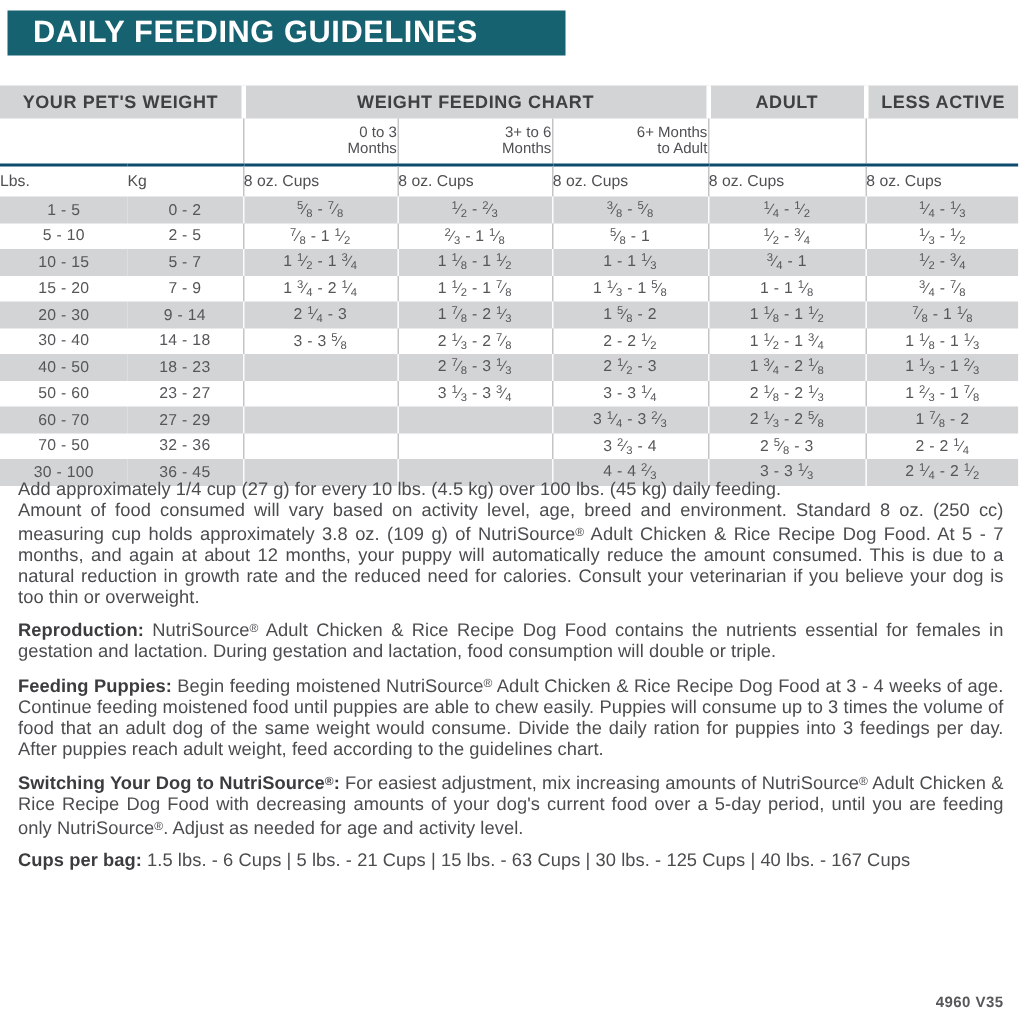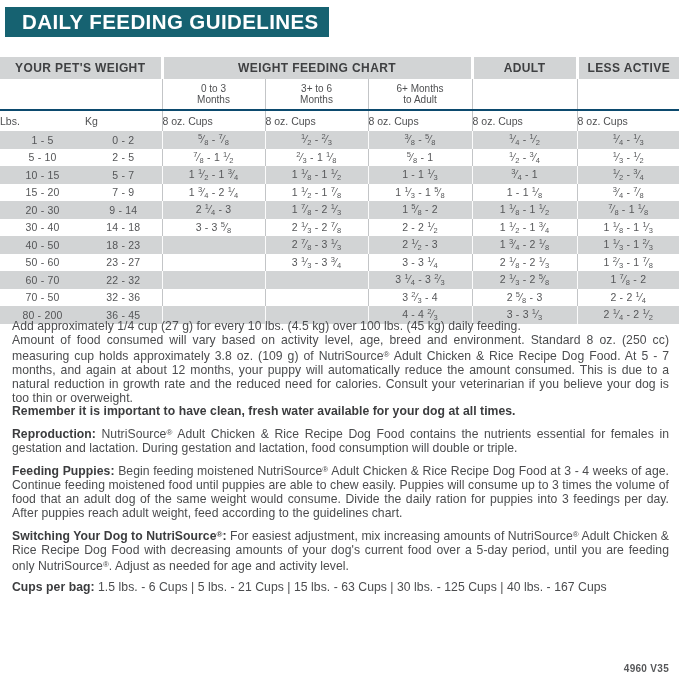--- a/index.html
+++ b/index.html
@@ -1,40 +1,40 @@
 <!DOCTYPE html>
 <html style="--teal: #166271; --rowgray: #d2d4d5;"><head>
 <meta charset="utf-8">
 <style>
   html,body{margin:0;padding:0;background:#fff;}
   .page{
     position:relative;width:679px;height:678px;overflow:hidden;background:#fff;
     font-family:"Liberation Sans",sans-serif;
   }
   .title-bar{
-    position:absolute;left:5px;top:7px;width:324px;height:30px;
+    position:absolute;left:5px;top:7px;width:372px;height:30px;
     background:var(--teal,#166271);display:flex;align-items:center;
     padding-left:17px;box-sizing:border-box;
   }
   .title-bar span{
     color:#ffffff;font-weight:bold;font-size:20.5px;letter-spacing:0.4px;
   }
   table.ftable{
     position:absolute;top:57px;left:0;width:679px;
     border-collapse:collapse;table-layout:fixed;
   }
   tr.group th{
     background:var(--rowgray,#d2d4d5);height:22px;
     font-size:12px;font-weight:bold;color:#3f4042;letter-spacing:0.4px;
     text-align:center;padding:0;
   }
   tr.group th.gapL{border-left:3px solid #ffffff;}
   tr.sub td{
     height:30px;font-size:10px;line-height:11px;color:#4f5052;
-    text-align:center;vertical-align:middle;white-space:pre-line;padding:0;
+    text-align:right;vertical-align:middle;white-space:pre-line;padding:0;
   }
   tr.units td{
     height:20px;font-size:10.5px;color:#4f5052;text-align:left;
     border-top:2px solid #0c4a6e;padding:0;
   }
   tr.data td{
     height:17px;line-height:12px;font-size:10.5px;letter-spacing:0.2px;
     color:#555658;text-align:center;vertical-align:middle;padding:0;
   }
   tr.data.gray td{background:var(--rowgray,#d2d4d5);}
@@ -170,52 +170,51 @@
           <td>50 - 60</td>
           <td>23 - 27</td>
           <td class="bL"></td>
           <td class="bL">3 <sup>1</sup><span class="fs">⁄</span><sub>3</sub> - 3 <sup>3</sup><span class="fs">⁄</span><sub>4</sub></td>
           <td class="bL">3 - 3 <sup>1</sup><span class="fs">⁄</span><sub>4</sub></td>
           <td class="bL">2 <sup>1</sup><span class="fs">⁄</span><sub>8</sub> - 2 <sup>1</sup><span class="fs">⁄</span><sub>3</sub></td>
           <td class="bL">1 <sup>2</sup><span class="fs">⁄</span><sub>3</sub> - 1 <sup>7</sup><span class="fs">⁄</span><sub>8</sub></td>
         </tr>
         <tr class="data gray">
           <td>60 - 70</td>
-          <td>22 - 32</td>
+          <td>27 - 29</td>
           <td class="bL"></td>
           <td class="bL"></td>
           <td class="bL">3 <sup>1</sup><span class="fs">⁄</span><sub>4</sub> - 3 <sup>2</sup><span class="fs">⁄</span><sub>3</sub></td>
           <td class="bL">2 <sup>1</sup><span class="fs">⁄</span><sub>3</sub> - 2 <sup>5</sup><span class="fs">⁄</span><sub>8</sub></td>
           <td class="bL">1 <sup>7</sup><span class="fs">⁄</span><sub>8</sub> - 2</td>
         </tr>
         <tr class="data">
           <td>70 - 50</td>
           <td>32 - 36</td>
           <td class="bL"></td>
           <td class="bL"></td>
           <td class="bL">3 <sup>2</sup><span class="fs">⁄</span><sub>3</sub> - 4</td>
           <td class="bL">2 <sup>5</sup><span class="fs">⁄</span><sub>8</sub> - 3</td>
           <td class="bL">2 - 2 <sup>1</sup><span class="fs">⁄</span><sub>4</sub></td>
         </tr>
         <tr class="data gray">
-          <td>80 - 200</td>
+          <td>30 - 100</td>
           <td>36 - 45</td>
           <td class="bL"></td>
           <td class="bL"></td>
           <td class="bL">4 - 4 <sup>2</sup><span class="fs">⁄</span><sub>3</sub></td>
           <td class="bL">3 - 3 <sup>1</sup><span class="fs">⁄</span><sub>3</sub></td>
           <td class="bL">2 <sup>1</sup><span class="fs">⁄</span><sub>4</sub> - 2 <sup>1</sup><span class="fs">⁄</span><sub>2</sub></td>
         </tr>
       </tbody>
   </table>
 
   <div class="textblock" id="notes">
       <div>Add approximately 1/4 cup (27 g) for every 10 lbs. (4.5 kg) over 100 lbs. (45 kg) daily feeding.</div>
       <div class="flow">Amount of food consumed will vary based on activity level, age, breed and environment. Standard 8 oz. (250 cc) measuring cup holds approximately 3.8 oz. (109 g) of NutriSource<sup class="r">®</sup> Adult Chicken &amp; Rice Recipe Dog Food. At 5 - 7 months, and again at about 12 months, your puppy will automatically reduce the amount consumed. This is due to a natural reduction in growth rate and the reduced need for calories. Consult your veterinarian if you believe your dog is too thin or overweight.</div>
-      <div class="bold">Remember it is important to have clean, fresh water available for your dog at all times.</div>
       <p class="para"><span class="bold">Reproduction:</span> <span>NutriSource<sup class="r">®</sup> Adult Chicken &amp; Rice Recipe Dog Food contains the nutrients essential for females in gestation and lactation. During gestation and lactation, food consumption will double or triple.</span></p>
       <p class="para"><span class="bold">Feeding Puppies:</span> <span>Begin feeding moistened NutriSource<sup class="r">®</sup> Adult Chicken &amp; Rice Recipe Dog Food at 3 - 4 weeks of age. Continue feeding moistened food until puppies are able to chew easily. Puppies will consume up to 3 times the volume of food that an adult dog of the same weight would consume. Divide the daily ration for puppies into 3 feedings per day. After puppies reach adult weight, feed according to the guidelines chart.</span></p>
       <p class="para"><span class="bold">Switching Your Dog to NutriSource<sup class="r">®</sup>:</span> <span>For easiest adjustment, mix increasing amounts of NutriSource<sup class="r">®</sup> Adult Chicken &amp; Rice Recipe Dog Food with decreasing amounts of your dog's current food over a 5-day period, until you are feeding only NutriSource<sup class="r">®</sup>. Adjust as needed for age and activity level.</span></p>
       <p class="para"><span class="bold">Cups per bag:</span> <span>1.5 lbs. - 6 Cups | 5 lbs. - 21 Cups | 15 lbs. - 63 Cups | 30 lbs. - 125 Cups | 40 lbs. - 167 Cups</span></p>
     </div>
 
   <div class="footer-code">4960 V35</div>
 
 </div>
 

